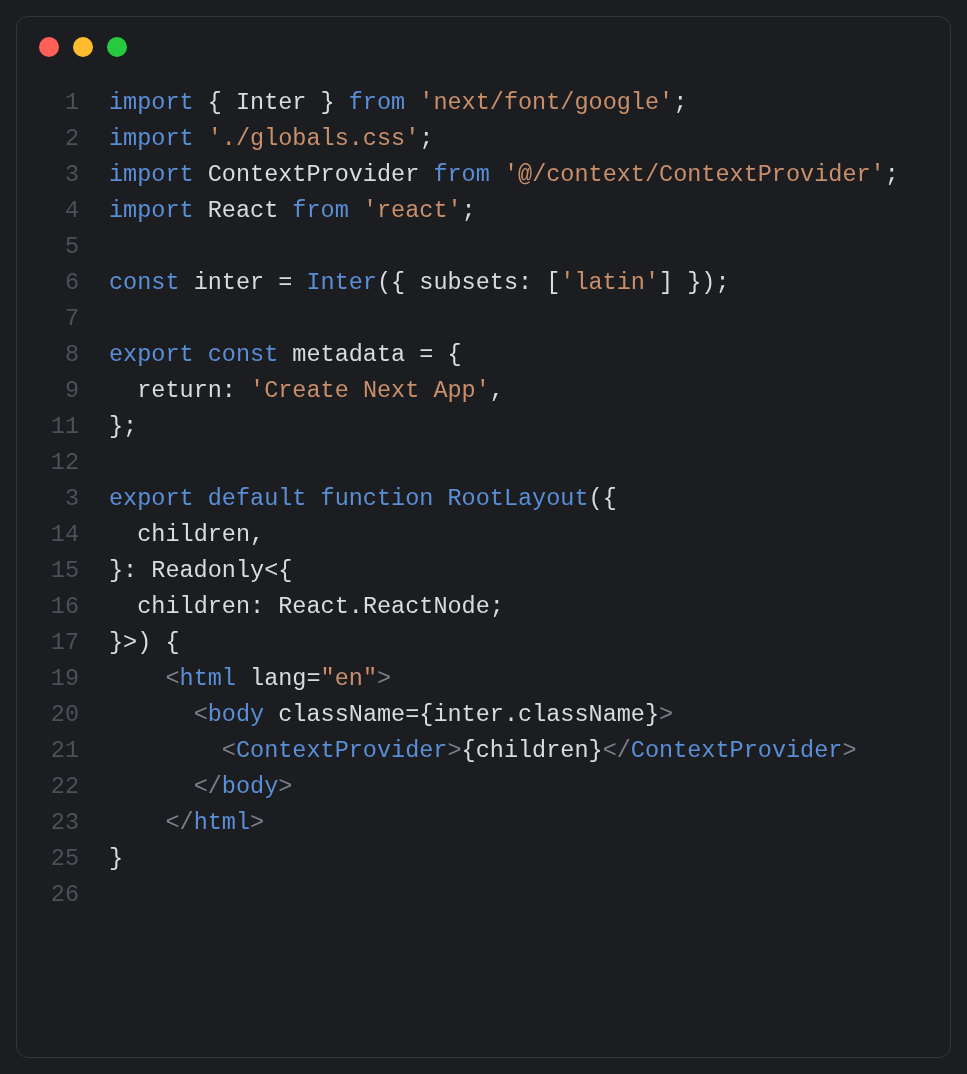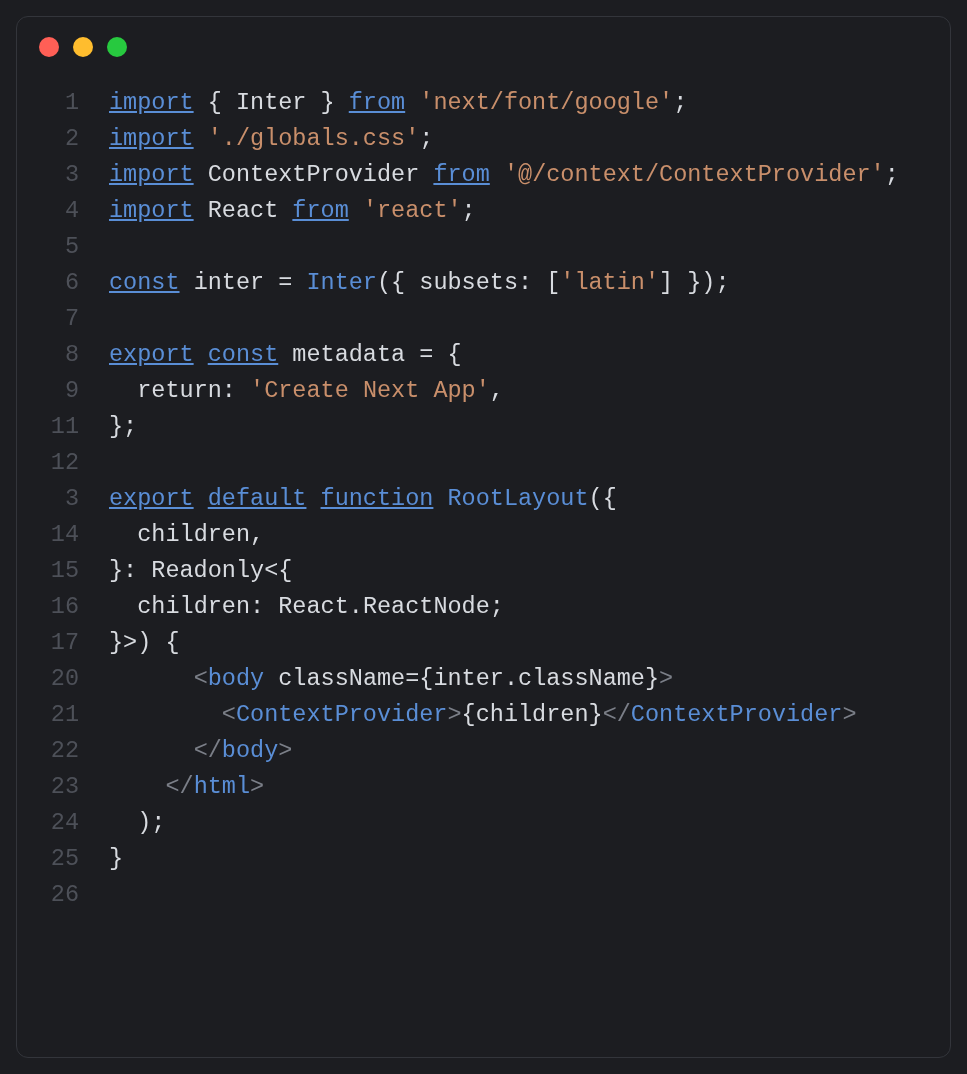--- a/index.html
+++ b/index.html
@@ -56,21 +56,21 @@
     flex: 0 0 auto;
     user-select: none;
     font-variant-numeric: tabular-nums;
   }
   .code {
     flex: 1 1 auto;
     color: #d8dbe0;
   }
 
   
-  .kw   { color: #5a8ed6; text-decoration: underline; }   
+  .kw   { color: #5a8ed6; }   
   .pl   { color: #d8dbe0; }   
   .str  { color: #c98f6b; }   
   .fn   { color: #5a8ed6; }   
   .tag  { color: #5a8ed6; }   
   .attr { color: #d8dbe0; }   
   .attrv{ color: #c98f6b; }   
   .ang  { color: #7b7f88; }   
   .brace{ color: #d8dbe0; }
   .id   { color: #d8dbe0; }
 </style>
@@ -93,21 +93,21 @@
       <div class="line"><span class="ln">7</span><span class="code"><span class="pl"></span></span></div>
       <div class="line"><span class="ln">8</span><span class="code"><span class="kw">export</span><span class="pl"> </span><span class="kw">const</span><span class="pl"> </span><span class="id">metadata</span><span class="pl"> = {</span></span></div>
       <div class="line"><span class="ln">9</span><span class="code"><span class="pl">  </span><span class="id">return</span><span class="pl">: </span><span class="str">'Create Next App'</span><span class="pl">,</span></span></div>
       <div class="line"><span class="ln">11</span><span class="code"><span class="pl">};</span></span></div>
       <div class="line"><span class="ln">12</span><span class="code"><span class="pl"></span></span></div>
       <div class="line"><span class="ln">3</span><span class="code"><span class="kw">export</span><span class="pl"> </span><span class="kw">default</span><span class="pl"> </span><span class="kw">function</span><span class="pl"> </span><span class="fn">RootLayout</span><span class="pl">({</span></span></div>
       <div class="line"><span class="ln">14</span><span class="code"><span class="pl">  </span><span class="id">children</span><span class="pl">,</span></span></div>
       <div class="line"><span class="ln">15</span><span class="code"><span class="pl">}: </span><span class="id">Readonly</span><span class="pl">&lt;{</span></span></div>
       <div class="line"><span class="ln">16</span><span class="code"><span class="pl">  </span><span class="id">children</span><span class="pl">: </span><span class="id">React</span><span class="pl">.</span><span class="id">ReactNode</span><span class="pl">;</span></span></div>
       <div class="line"><span class="ln">17</span><span class="code"><span class="pl">}&gt;</span><span class="pl">) {</span></span></div>
+      <div class="line"><span class="ln">19</span><span class="code"><span class="pl">    </span><span class="ang">&lt;</span><span class="tag">html</span><span class="pl"> </span><span class="attr">lang</span><span class="pl">=</span><span class="attrv">"en"</span><span class="ang">&gt;</span></span></div>
       <div class="line"><span class="ln">20</span><span class="code"><span class="pl">      </span><span class="ang">&lt;</span><span class="tag">body</span><span class="pl"> </span><span class="attr">className</span><span class="pl">=</span><span class="brace">{</span><span class="id">inter</span><span class="pl">.</span><span class="id">className</span><span class="brace">}</span><span class="ang">&gt;</span></span></div>
       <div class="line"><span class="ln">21</span><span class="code"><span class="pl">        </span><span class="ang">&lt;</span><span class="tag">ContextProvider</span><span class="ang">&gt;</span><span class="brace">{</span><span class="id">children</span><span class="brace">}</span><span class="ang">&lt;/</span><span class="tag">ContextProvider</span><span class="ang">&gt;</span></span></div>
       <div class="line"><span class="ln">22</span><span class="code"><span class="pl">      </span><span class="ang">&lt;/</span><span class="tag">body</span><span class="ang">&gt;</span></span></div>
       <div class="line"><span class="ln">23</span><span class="code"><span class="pl">    </span><span class="ang">&lt;/</span><span class="tag">html</span><span class="ang">&gt;</span></span></div>
-      <div class="line"><span class="ln">24</span><span class="code"><span class="pl">  );</span></span></div>
       <div class="line"><span class="ln">25</span><span class="code"><span class="pl">}</span></span></div>
       <div class="line"><span class="ln">26</span><span class="code"><span class="pl"></span></span></div>
     </div>
 </div>
 
 </body></html>

